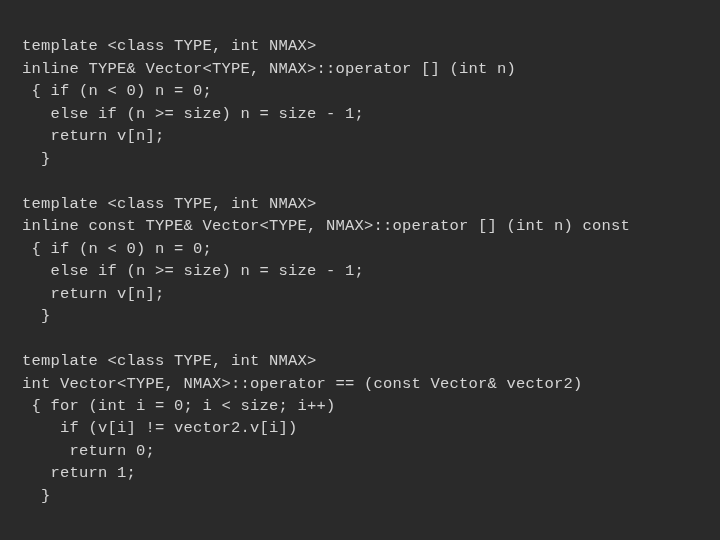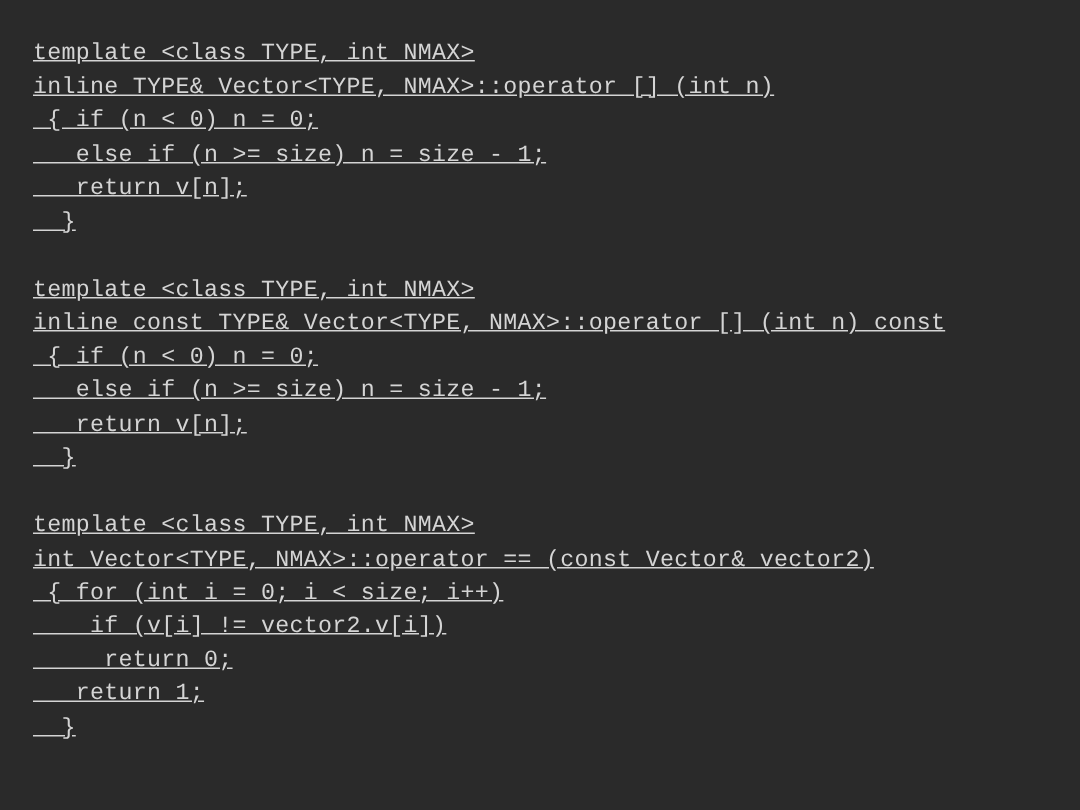--- a/index.html
+++ b/index.html
@@ -8,24 +8,23 @@
     width: 720px;
     height: 540px;
     background: #2a2a2a;
     font-family: "Consolas", "Monaco", "Courier New", monospace;
     font-size: 15.5px;
     line-height: 1.45;
     color: #d4d4d4;
     overflow: hidden;
   }
   .code-block {
-    padding: 2px 22px;
+    padding: 13px 22px;
     white-space: pre;
     letter-spacing: 0.2px;
-    text-decoration: underline;
   }
 </style>
 </head>
 <body>
 
 <div class="code-block">
 <span>template &lt;class TYPE, int NMAX&gt;</span>
 <span>inline TYPE&amp; Vector&lt;TYPE, NMAX&gt;::operator [] (int n)</span>
 <span> { if (n &lt; 0) n = 0;</span>
 <span>   else if (n &gt;= size) n = size - 1;</span>

